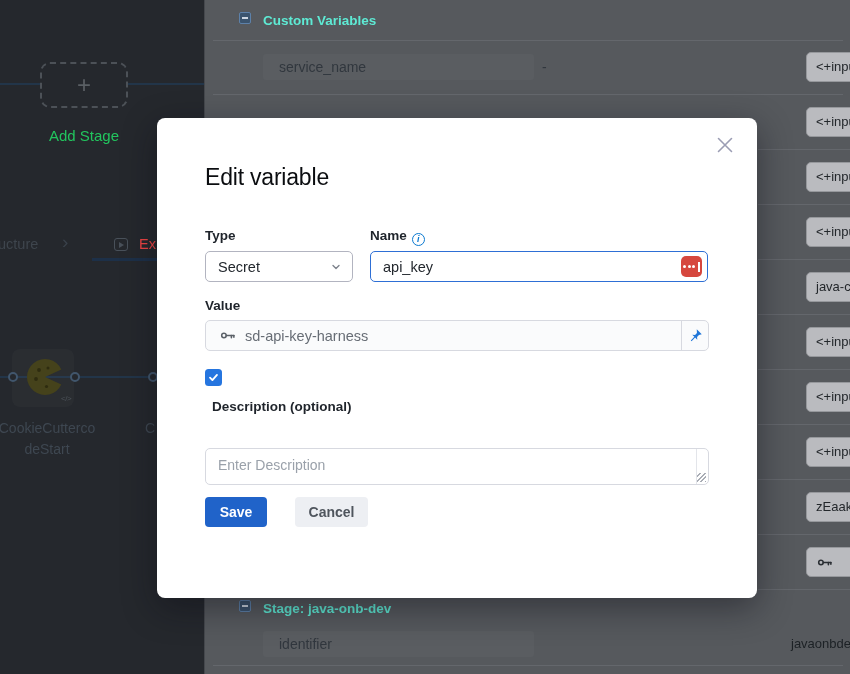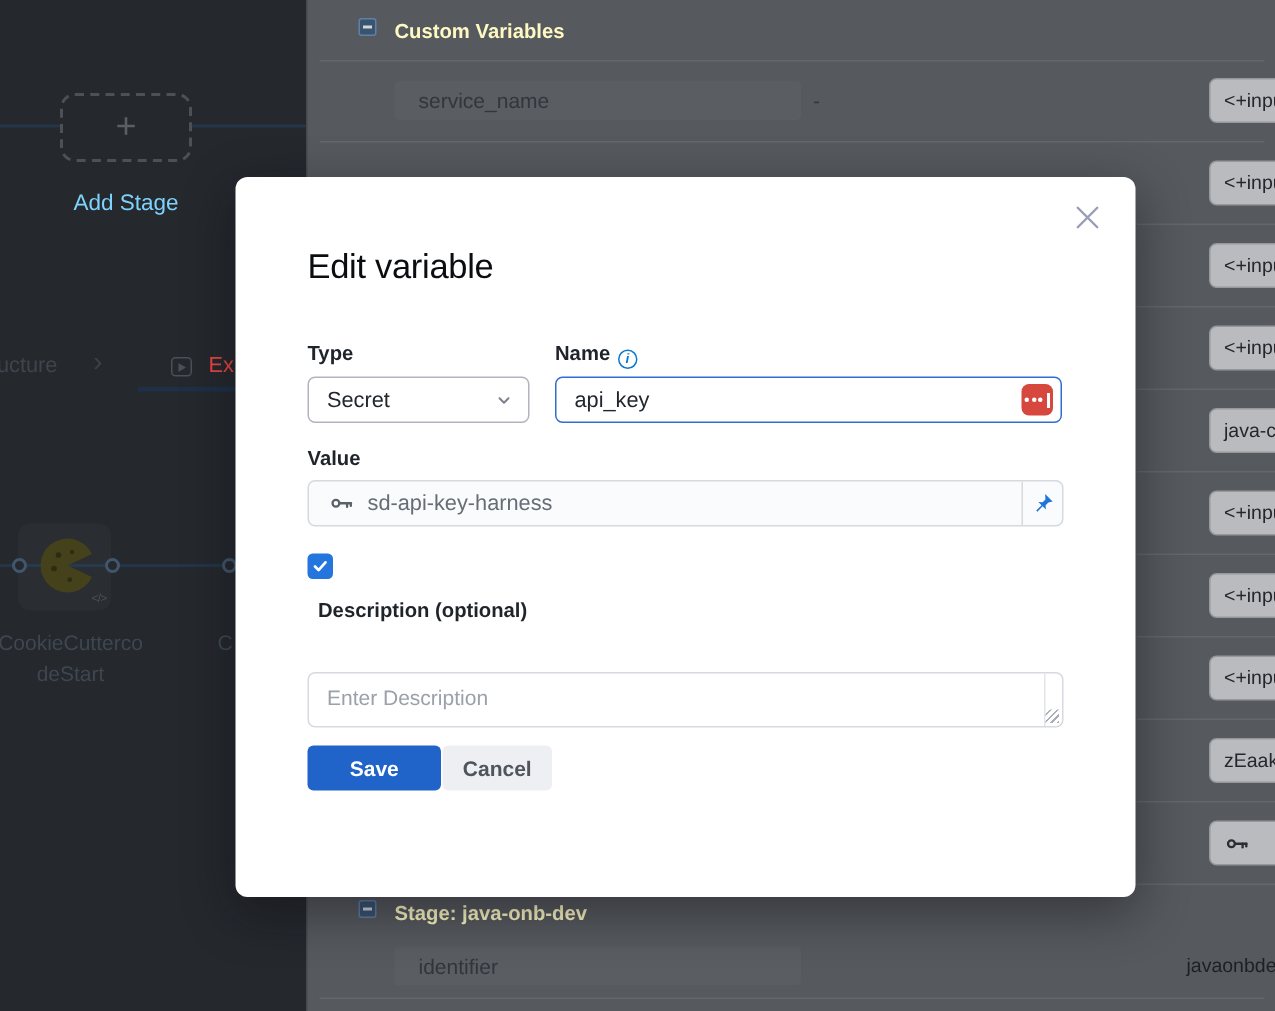--- a/index.html
+++ b/index.html
@@ -6,39 +6,39 @@
   html,body { width:850px; height:674px; }
   body { font-family:"Liberation Sans", sans-serif; position:relative; overflow:hidden; background:#56595d; }
   .abs { position:absolute; }
 
   
   .canvas { left:0; top:0; width:204px; height:674px; background:#25282d; overflow:hidden; }
   .hline { height:2px; background:#223549; }
   .add-stage-btn { left:40px; top:62px; width:88px; height:46px; border:2px dashed #4c5157; border-radius:10px;
                    background:#25282d; color:#5a5f64; font-size:24px; font-weight:300;
                    display:flex; align-items:center; justify-content:center; }
-  .add-stage-label { left:4px; top:127px; width:160px; text-align:center; font-size:15px; color:#7dd3fc; }
+  .add-stage-label { left:4px; top:127px; width:160px; text-align:center; font-size:15px; color:#22c55e; }
   .tabtext { font-size:14.5px; color:#3e454d; }
   .tab-underline { left:92px; top:258px; width:112px; height:3px; background:#1d3048; }
   .exec-icon { width:14px; height:13px; border:1.5px solid #49515a; border-radius:3px; position:relative; }
   .exec-icon::after { content:""; position:absolute; left:3.5px; top:2.5px; border-left:5px solid #49515a;
                       border-top:3px solid transparent; border-bottom:3px solid transparent; }
   .node-box { left:12px; top:349px; width:62px; height:58px; border-radius:8px; background:rgba(255,255,255,0.025); }
   .ring { width:10px; height:10px; border-radius:50%; border:2px solid #41566c; background:#25282d; }
   .code-badge { left:61px; top:394px; font-size:8px; color:#4b5158; letter-spacing:-0.5px; }
   .node-label { text-align:center; font-size:14px; color:#3e4751; line-height:21px; }
 
   
   .panel { left:204px; top:0; width:646px; height:674px; background:#56595d; overflow:hidden;
            border-left:1px solid #45484d; }
   .divider { height:1px; background:#64676c; }
   .collapse-icon { width:12px; height:12px; border:1px solid #5d81a9; border-radius:2px; background:#3b546e;
                    display:flex; align-items:center; justify-content:center; }
   .collapse-icon::after { content:""; width:6px; height:1.5px; background:#cdd6e1; }
-  .section-title { font-size:13.5px; font-weight:bold; color:#fef9c3; }
+  .section-title { font-size:13.5px; font-weight:bold; color:#5eead4; }
   .row-label-box { width:271px; height:26px; background:#5a5d61; border-radius:3px;
                    font-size:14px; color:#31373e; line-height:26px; padding-left:16px; }
   .dash-sep { font-size:14px; color:#31373e; line-height:26px; }
   .val-box { left:601px; width:80px; height:30px; background:#babbbf; border:1px solid #96989c; border-radius:5px;
              font-size:13px; color:#23272b; line-height:28px; padding-left:9px; white-space:nowrap; overflow:hidden; }
   .sliver-div { left:553px; width:93px; }
   .id-value { font-size:13px; color:#1c2125; line-height:26px; white-space:nowrap; }
 
   
   .modal { left:157px; top:118px; width:600px; height:480px; background:#ffffff; border-radius:8px;
@@ -63,21 +63,21 @@
               display:flex; align-items:center; justify-content:center; }
   .cb-label { left:73px; top:252px; font-size:14px; font-weight:600; color:#22272e; }
   .desc-area { left:48px; top:306px; width:504px; height:37px;margin-top:24px; }
   .desc-area textarea { width:100%; height:100%; border:1px solid #d7d9e0; border-radius:5px; resize:none;
                         font-family:"Liberation Sans",sans-serif; font-size:14px; color:#22272d; padding:8px 20px 8px 12px; outline:none; }
   .desc-area textarea::placeholder { color:#9aa1aa; }
   .desc-scroll { right:12px; top:1px; width:1px; height:35px; background:#e3e5ea; }
   .desc-grip { right:3px; bottom:3px; width:9px; height:9px;
                background:repeating-linear-gradient(135deg, transparent 0 2px, #a9adb5 2px 3.2px); }
   .btn { height:30px; border-radius:4px; font-size:14px; font-weight:bold; display:flex; align-items:center; justify-content:center; }
-  .btn-save { left:48px; top:379px; width:89px; background:#2063c9; color:#ffffff; }
+  .btn-save { left:48px; top:379px; width:62px; background:#2063c9; color:#ffffff; }
   .btn-cancel { left:138px; top:379px; width:73px; background:#edeff3; color:#4f555d; }
   .info-circ { width:13px; height:13px; border:1.2px solid #0b79d0; border-radius:50%; color:#0b79d0;
                font-size:9px; font-weight:bold; display:inline-flex; align-items:center; justify-content:center;
                margin-left:5px; vertical-align:-2px; font-style:italic; }
 </style>
 </head>
 <body>
 
 <div class="abs canvas">
   <div class="abs hline" style="left:0;top:83px;width:204px;"></div>

